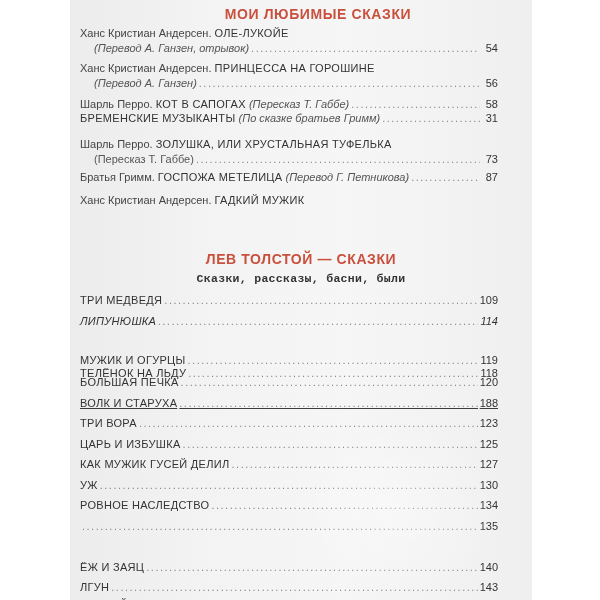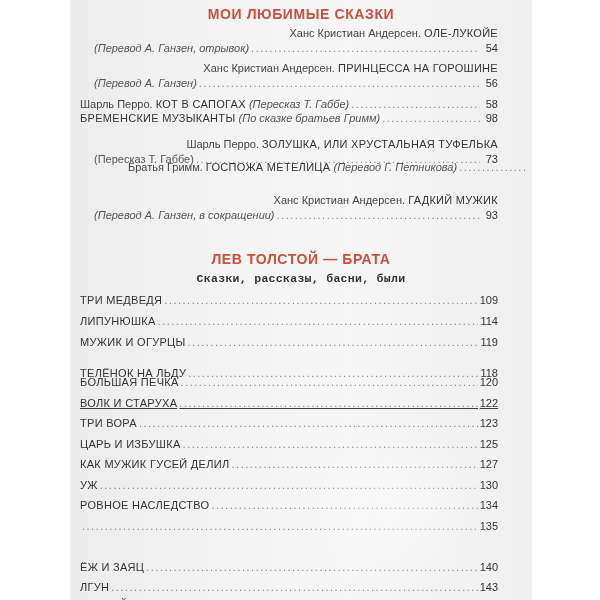--- a/index.html
+++ b/index.html
@@ -45,21 +45,20 @@
       position: absolute;
       left: 10px;
       width: 418px;
       font-size: 11px;
       line-height: 15px;
     }
     .line {
       display: flex;
       align-items: baseline;
       white-space: nowrap;
-      justify-content: flex-end;
     }
     .line.indent {
       padding-left: 14px;
     }
     .author { color: #444; }
     .title-text { color: #333; letter-spacing: 0.3px; }
     .note { font-style: italic; color: #555; }
     .note-upright { color: #555; }
     .leader {
       flex: 1;
@@ -84,21 +83,21 @@
       height: 180px;
       background: radial-gradient(ellipse at center, rgba(255,255,255,0.35) 0%, rgba(255,255,255,0) 70%);
       pointer-events: none;
     }
   </style>
 </head>
 <body>
 
 <div class="page">
 
-  <div class="section-title" style="top:6px;">МОИ ЛЮБИМЫЕ СКАЗКИ</div>
+  <div class="section-title" style="top:6px;margin-left:17px;">МОИ ЛЮБИМЫЕ СКАЗКИ</div>
 
   <div class="entry" style="top:26px;">
     <div class="line">
       <span class="author">Ханс Кристиан Андерсен.</span>&nbsp;
       <span class="title-text">ОЛЕ-ЛУКОЙЕ</span>
     </div>
     <div class="line indent">
       <span class="note">(Перевод А. Ганзен, отрывок)</span>
       <span class="leader"></span>
       <span class="page-num">54</span>
@@ -125,101 +124,96 @@
       <span class="leader"></span>
       <span class="page-num">58</span>
     </div>
   </div>
 
   <div class="entry" style="top:111px;">
     <div class="line">
       <span class="title-text">БРЕМЕНСКИЕ МУЗЫКАНТЫ</span>&nbsp;
       <span class="note">(По сказке братьев Гримм)</span>
       <span class="leader"></span>
-      <span class="page-num">98</span>
+      <span class="page-num">31</span>
     </div>
   </div>
 
   <div class="entry" style="top:137px;">
     <div class="line">
       <span class="author">Шарль Перро.</span>&nbsp;
       <span class="title-text">ЗОЛУШКА, ИЛИ ХРУСТАЛЬНАЯ ТУФЕЛЬКА</span>
     </div>
     <div class="line indent">
       <span class="note-upright">(Пересказ Т. Габбе)</span>
       <span class="leader"></span>
       <span class="page-num">73</span>
     </div>
   </div>
 
-  <div class="entry" style="top:160px;margin-left:48px;">
+  <div class="entry" style="top:170px;">
     <div class="line">
       <span class="author">Братья Гримм.</span>&nbsp;
       <span class="title-text">ГОСПОЖА МЕТЕЛИЦА</span>&nbsp;
       <span class="note">(Перевод Г. Петникова)</span>
       <span class="leader"></span>
       <span class="page-num">87</span>
     </div>
   </div>
 
   <div class="entry" style="top:193px;">
     <div class="line">
       <span class="author">Ханс Кристиан Андерсен.</span>&nbsp;
       <span class="title-text">ГАДКИЙ МУЖИК</span>
     </div>
-    <div class="line indent">
-      <span class="note">(Перевод А. Ганзен, в сокращении)</span>
-      <span class="leader"></span>
-      <span class="page-num">93</span>
-    </div>
-  </div>
-
-  <div class="section-title" style="top:251px;">ЛЕВ ТОЛСТОЙ — БРАТА</div>
+  </div>
+
+  <div class="section-title" style="top:251px;">ЛЕВ ТОЛСТОЙ — СКАЗКИ</div>
   <div class="subtitle" style="top:272px;font-family:Liberation Mono, monospace;">Сказки, рассказы, басни, были</div>
 
   <div class="entry" style="top:293px;">
       <div class="line">
         <span class="title-text">ТРИ МЕДВЕДЯ</span>
         <span class="leader"></span>
         <span class="page-num">109</span>
       </div>
     </div>
-  <div class="entry" style="top:313.5px;">
+  <div class="entry" style="top:313.5px;font-style:italic;">
       <div class="line">
         <span class="title-text">ЛИПУНЮШКА</span>
         <span class="leader"></span>
         <span class="page-num">114</span>
       </div>
     </div>
   <div class="entry" style="top:334px;margin-top:32px;">
       <div class="line">
         <span class="title-text">ТЕЛЁНОК НА ЛЬДУ</span>
         <span class="leader"></span>
         <span class="page-num">118</span>
       </div>
     </div>
-  <div class="entry" style="top:335px;">
+  <div class="entry" style="top:353px;">
       <div class="line">
         <span class="title-text">МУЖИК И ОГУРЦЫ</span>
         <span class="leader"></span>
         <span class="page-num">119</span>
       </div>
     </div>
   <div class="entry" style="top:375px;">
       <div class="line">
         <span class="title-text">БОЛЬШАЯ ПЕЧКА</span>
         <span class="leader"></span>
         <span class="page-num">120</span>
       </div>
     </div>
   <div class="entry" style="top:395.5px;text-decoration:underline;">
       <div class="line">
         <span class="title-text">ВОЛК И СТАРУХА</span>
         <span class="leader"></span>
-        <span class="page-num">122</span>
+        <span class="page-num">188</span>
       </div>
     </div>
   <div class="entry" style="top:416px;">
       <div class="line">
         <span class="title-text">ТРИ ВОРА</span>
         <span class="leader"></span>
         <span class="page-num">123</span>
       </div>
     </div>
   <div class="entry" style="top:436.5px;">

